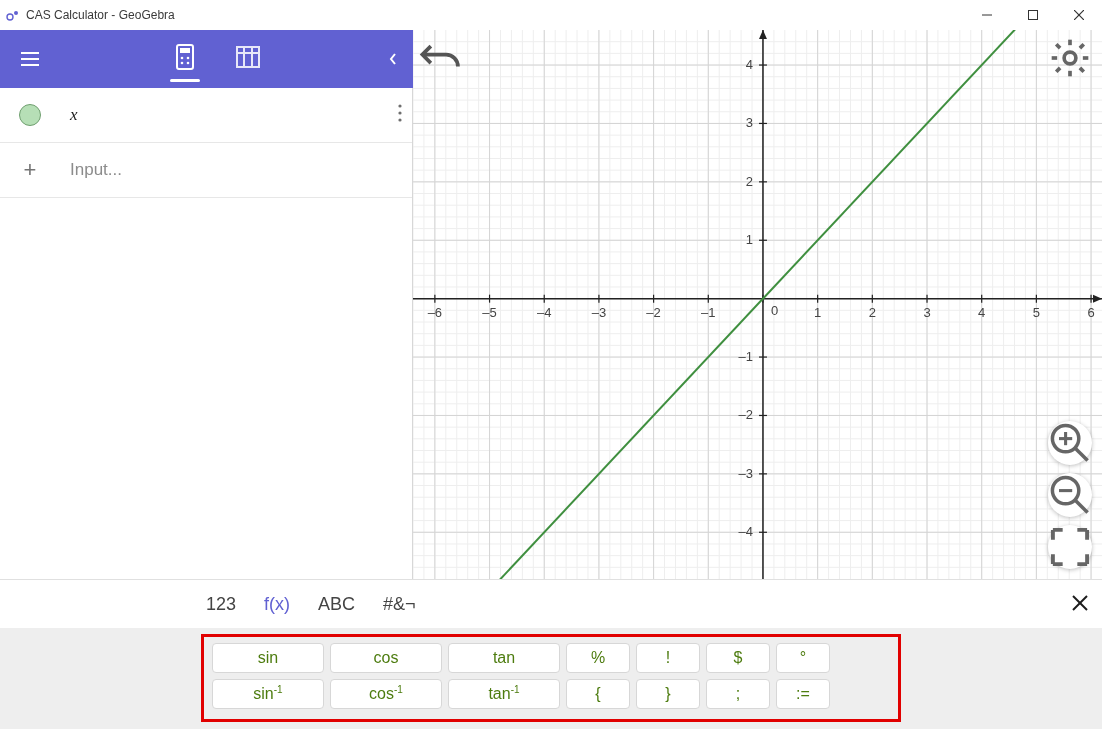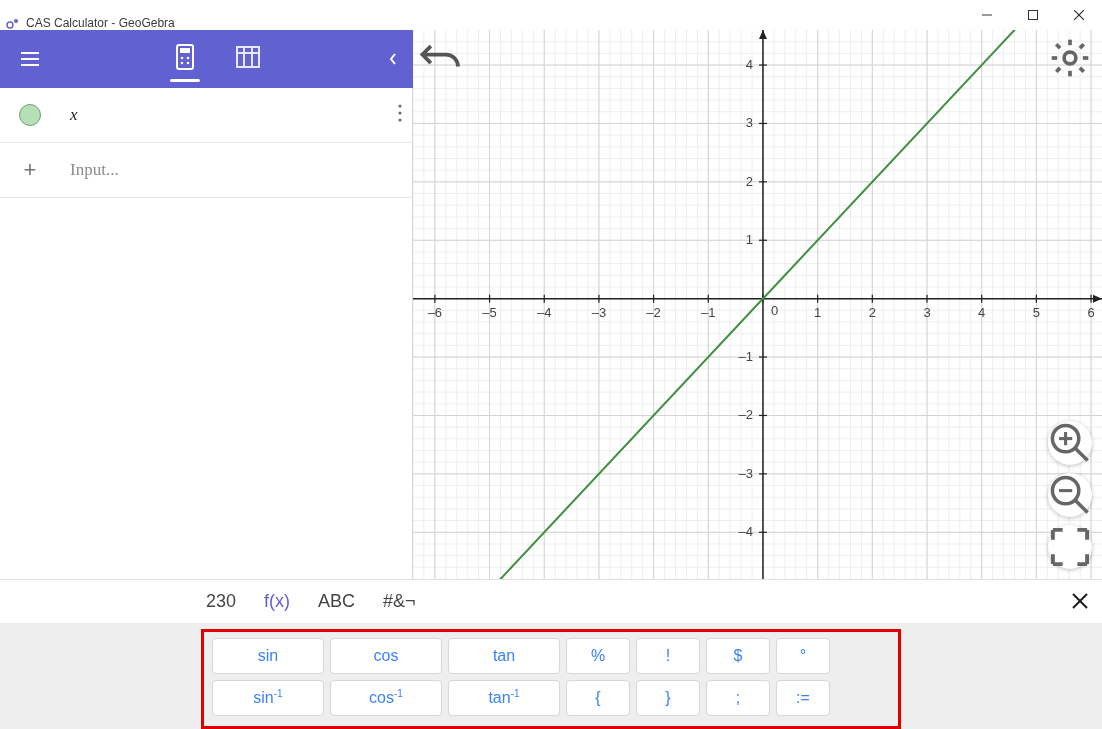--- a/index.html
+++ b/index.html
@@ -1,20 +1,20 @@
 <!DOCTYPE html>
 <html><head>
 <meta charset="utf-8">
 <style>
   * { box-sizing: border-box; margin: 0; padding: 0; font-family: Arial, Helvetica, sans-serif; }
   html, body { width: 1102px; height: 729px; overflow: hidden; background: #fff; }
 
   
   .titlebar {
-    height: 30px; display:flex; align-items:flex-end; padding: 0 0 0 6px;
+    height: 30px; display:flex; align-items:center; padding: 0 0 0 6px;
     font-size: 12px; color:#3a3a3a;
   }
   .titlebar .app-icon { width:14px; height:14px; display:inline-flex; align-items:center; justify-content:center; margin-right:6px; }
   .titlebar .title-text { flex:1; }
   .win-controls { display:flex; height:100%; }
   .win-btn { width:46px; display:flex; align-items:center; justify-content:center; color:#3a3a3a; cursor:pointer; }
 
   
   .app { position:relative; width:1102px; height:699px; }
   .toolbar {
@@ -31,21 +31,21 @@
   .toolbar .collapse { width:40px; display:flex; align-items:center; justify-content:center; color:#fff; height:100%; }
 
   .body-row { display:flex; position:absolute; top:0; left:0; right:0; bottom:0; }
   .left-panel { width:413px; display:flex; flex-direction:column; border-right:1px solid #d7d7d7; }
   .algebra { flex:1; background:#fff; }
   .row { height:55px; display:flex; align-items:center; border-bottom:1px solid #e7e7e7; position:relative; }
   .row .marble-cell { width:60px; display:flex; align-items:center; justify-content:center; }
   .marble { width:22px; height:22px; border-radius:50%; background:#b6dfb6; border:1px solid #6f9f6f; }
   .row .content { flex:1; padding:0 10px; font-size:17px; color:#1c1c1c; font-family: 'Times New Roman', serif; font-style: italic; }
   .row .plus { font-size:22px; color:#757575; }
-  .row .placeholder { color:#8c8c8c; font-style: normal; font-family: Liberation Serif, serif; }
+  .row .placeholder { color:#8c8c8c; font-style: normal; font-family: Liberation Sans, sans-serif; }
   .row .more { position:absolute; right:10px; top:50%; transform:translateY(-50%); color:#6e6e6e; cursor:pointer; }
 
   .graphics {
     position:absolute; left:413px; top:0; right:0; bottom:150px;
     background:#fff;
   }
   .graphics svg { width:100%; height:100%; display:block; }
   .graph-controls-top { position:absolute; top:6px; left:6px; display:flex; gap:10px; }
   .icon-btn { width:44px; height:44px; display:flex; align-items:center; justify-content:center; color:#666; cursor:pointer; border-radius:50%; }
   .settings-btn { position:absolute; top:6px; right:10px; }
@@ -57,21 +57,21 @@
     position:absolute; left:0; right:0; bottom:0; height:150px; background:#fff; border-top:1px solid #e0e0e0;
     display:flex; flex-direction:column;
   }
   .kbd-tabs { height:48px; display:flex; align-items:center; padding-left:206px; gap:28px; position:relative; }
   .kbd-tab { font-size:18px; color:#444; cursor:pointer; }
   .kbd-tab.active { color:#6161d2;text-align:center; }
   .kbd-close { position:absolute; right:14px; top:50%; transform:translateY(-50%); font-size:22px; color:#1c1c1c; cursor:pointer; }
   .kbd-grid-wrap { flex:1; background:#eeeeee; display:flex; justify-content:center; align-items:flex-start; padding-top:6px; }
   .kbd-grid { width:700px; border:3px solid #e10000; padding:6px 8px 10px 8px; display:flex; flex-direction:column; gap:6px; }
   .kbd-row { display:flex; gap:6px; }
-  .key { background:#fff; border:1px solid #d7d7d7; border-radius:4px; height:36px; display:flex; align-items:center; justify-content:center; font-size:16px; color:#3b82f6; cursor:pointer; }
+  .key { background:#fff; border:1px solid #d7d7d7; border-radius:4px; height:30px; display:flex; align-items:center; justify-content:center; font-size:16px; color:#4d7c0f; cursor:pointer; }
   .key.w-lg { width:112px; }
   .key.w-md { width:64px; }
   .key.w-sm { width:54px; }
   .key .sup { font-size:10px; position:relative; top:-5px; }
 
   .axis-label { font-size:13px; fill:#444; }
 </style>
 </head>
 <body>
 
@@ -397,21 +397,21 @@
           <svg width="18" height="18" viewBox="0 0 18 18">
               <path d="M2 2 h4 M2 2 v4 M16 2 h-4 M16 2 v4 M2 16 h4 M2 16 v-4 M16 16 h-4 M16 16 v-4" fill="none" stroke="#666" stroke-width="1.6"></path>
             </svg>
         </div>
       </div>
     </div>
   </div>
 
   <div class="kbd-area">
     <div class="kbd-tabs">
-      <span class="kbd-tab">230</span>
+      <span class="kbd-tab">123</span>
       <span class="kbd-tab active">f(x)</span>
       <span class="kbd-tab">ABC</span>
       <span class="kbd-tab">#&amp;¬</span>
       <span class="kbd-close">
         <svg width="16" height="16" viewBox="0 0 16 16">
             <line x1="1" y1="1" x2="15" y2="15" stroke="#1c1c1c" stroke-width="2"></line>
             <line x1="15" y1="1" x2="1" y2="15" stroke="#1c1c1c" stroke-width="2"></line>
           </svg>
       </span>
     </div>

